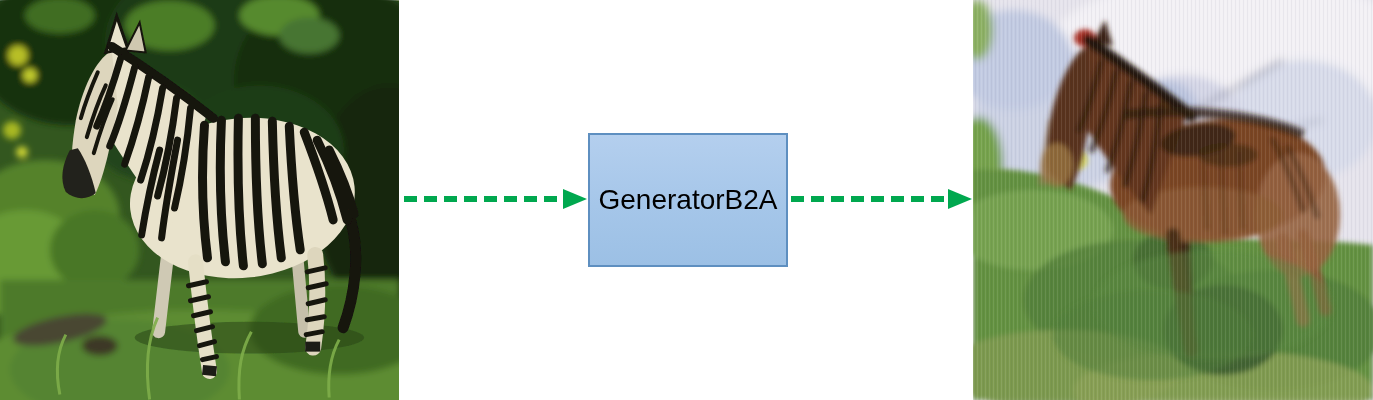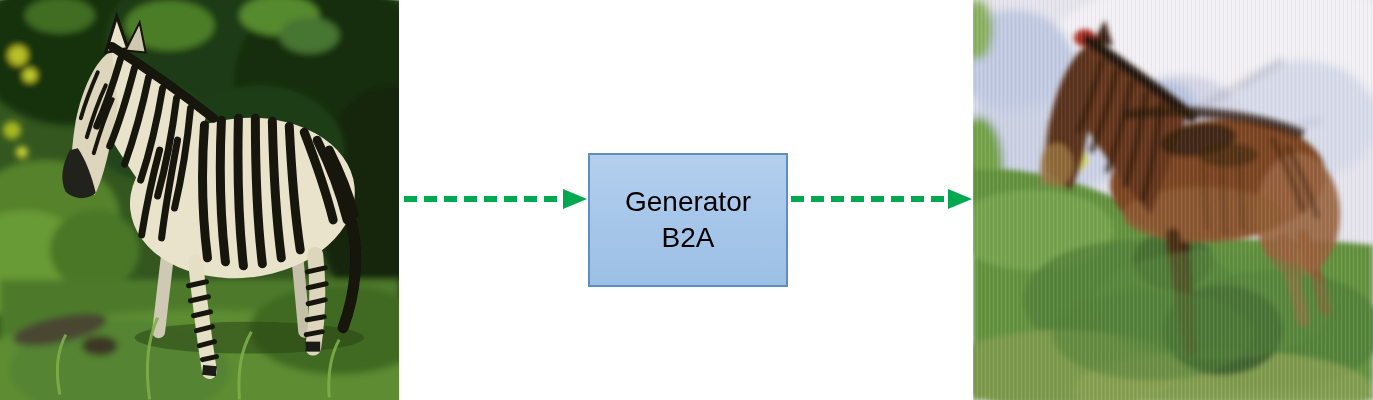--- a/index.html
+++ b/index.html
@@ -6,22 +6,22 @@
   body{font-family:"Liberation Sans",sans-serif;}
   .canvas{position:relative;width:1373px;height:400px;background:#ffffff;overflow:hidden;}
   .photo{position:absolute;top:0;height:400px;margin:0;padding:0;}
   .photo svg{display:block;width:100%;height:100%;}
   .photo-left{left:0;width:399px;}
   .photo-right{left:973px;width:400px;}
   .gen-box{
     position:absolute;left:588px;top:133px;width:200px;height:134px;box-sizing:border-box;
     background:linear-gradient(180deg,#b4cfee 0%,#a5c6e9 55%,#9cc0e5 100%);
     border:2px solid #5e8fc0;
-    display:flex;flex-direction:column;align-items:center;justify-content:center;
-    font-size:28px;line-height:36px;color:#000000;text-align:center;margin-top:20px;
+    display:flex;flex-direction:row;align-items:center;justify-content:center;
+    font-size:28px;line-height:36px;color:#000000;text-align:center;
   }
   .arrow{position:absolute;top:184px;height:30px;}
   .arrow-1{left:401px;width:187px;}
   .arrow-2{left:789px;width:184px;}
 </style>
 </head>
 <body>
 
 <div class="canvas">
 

